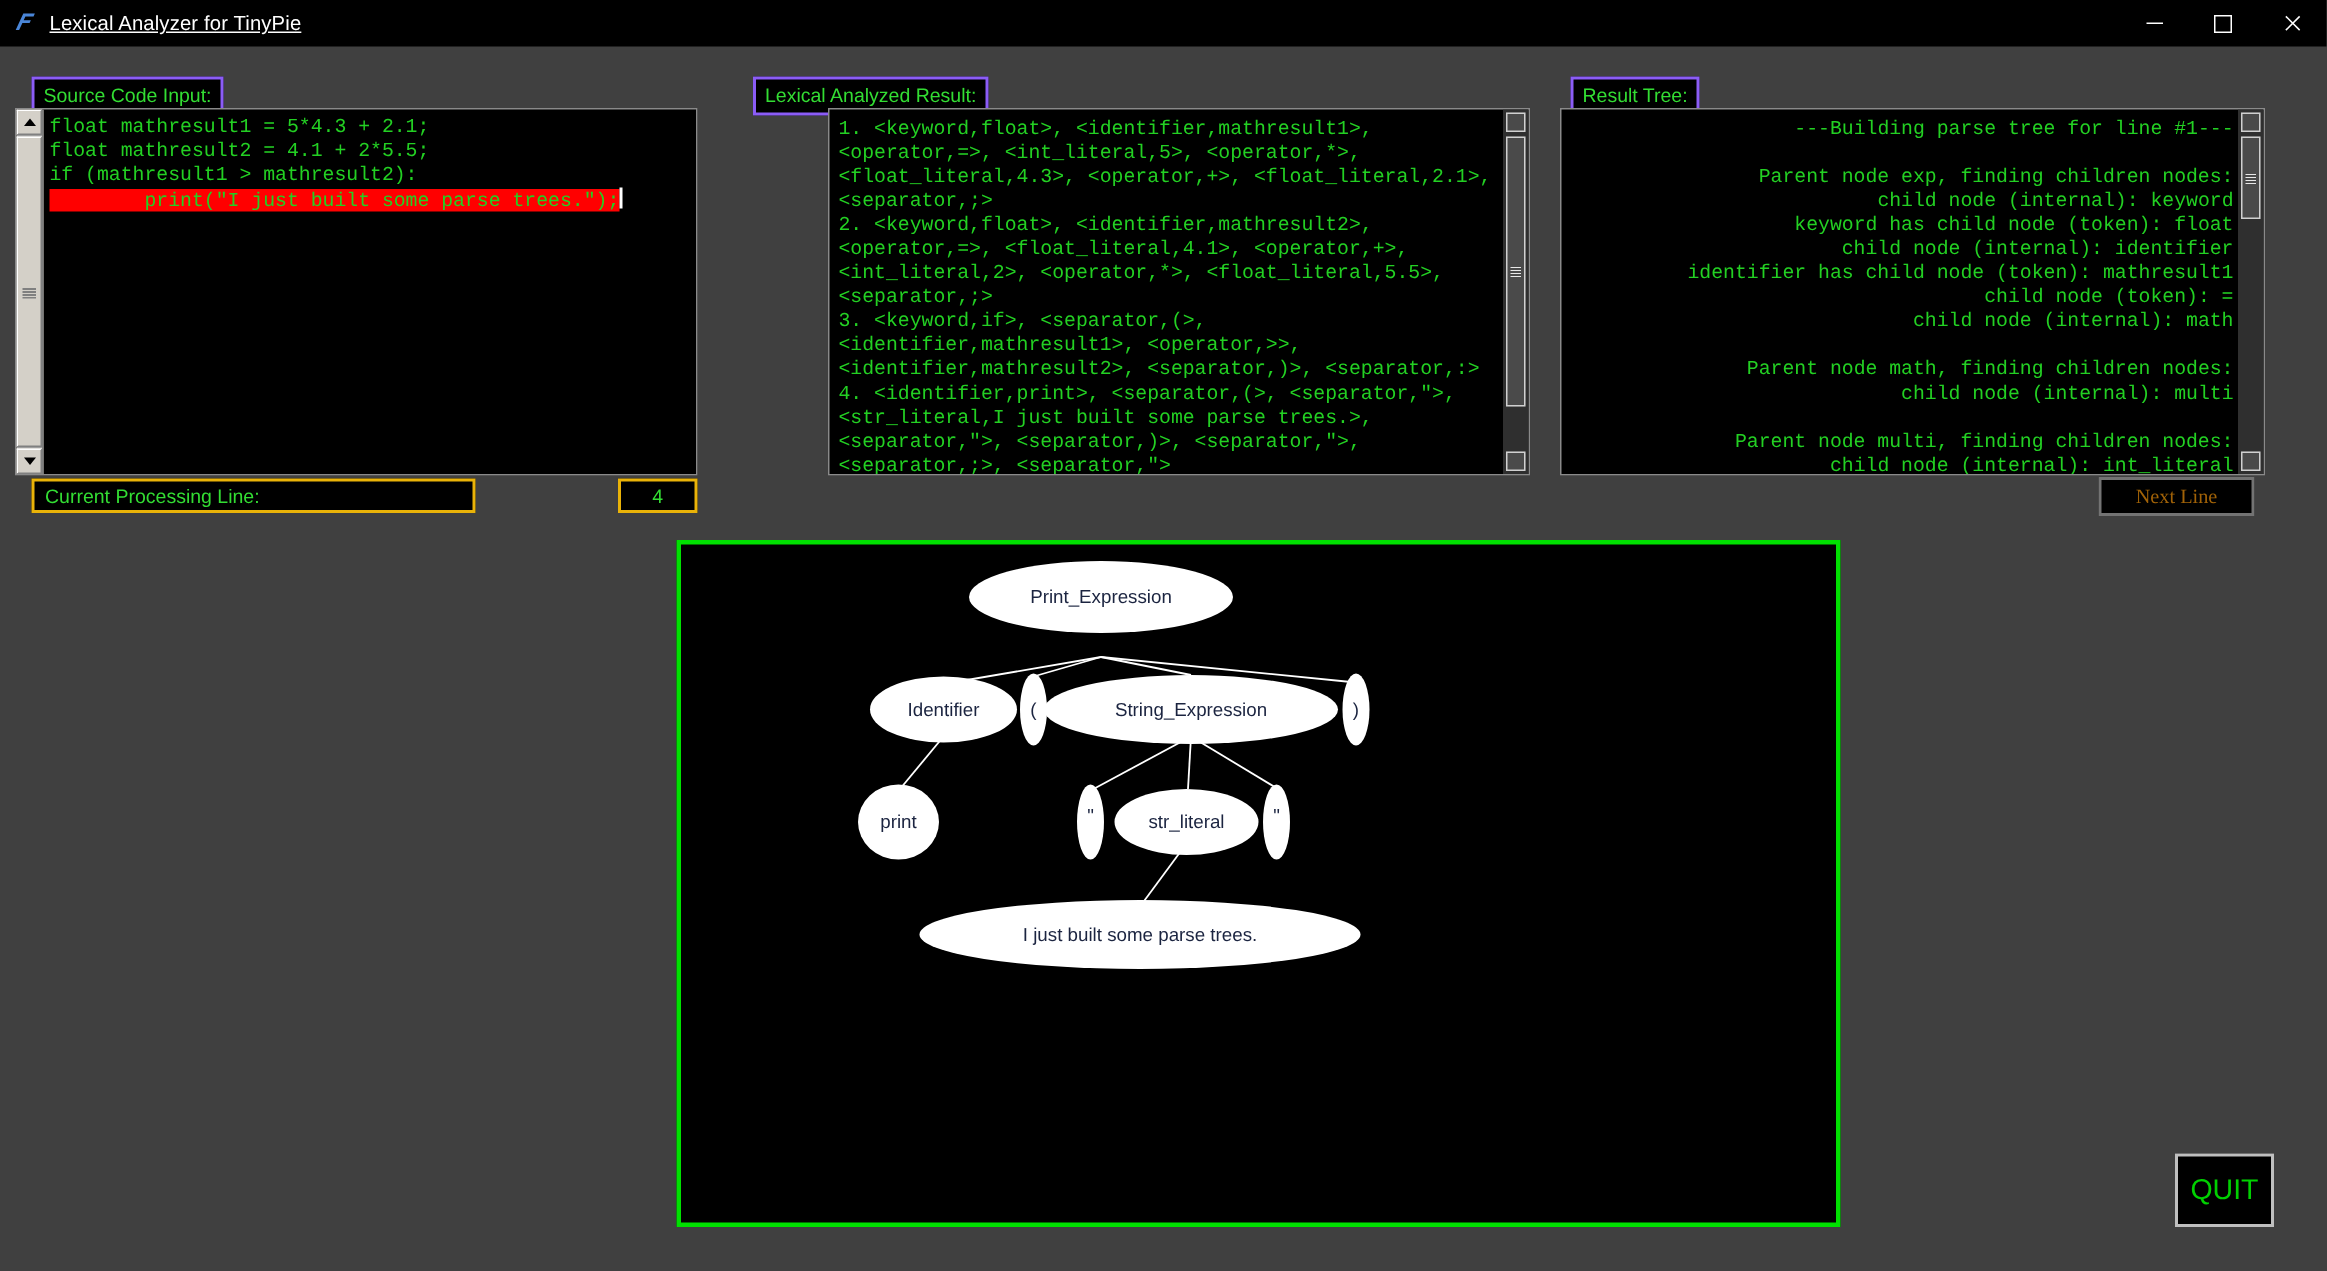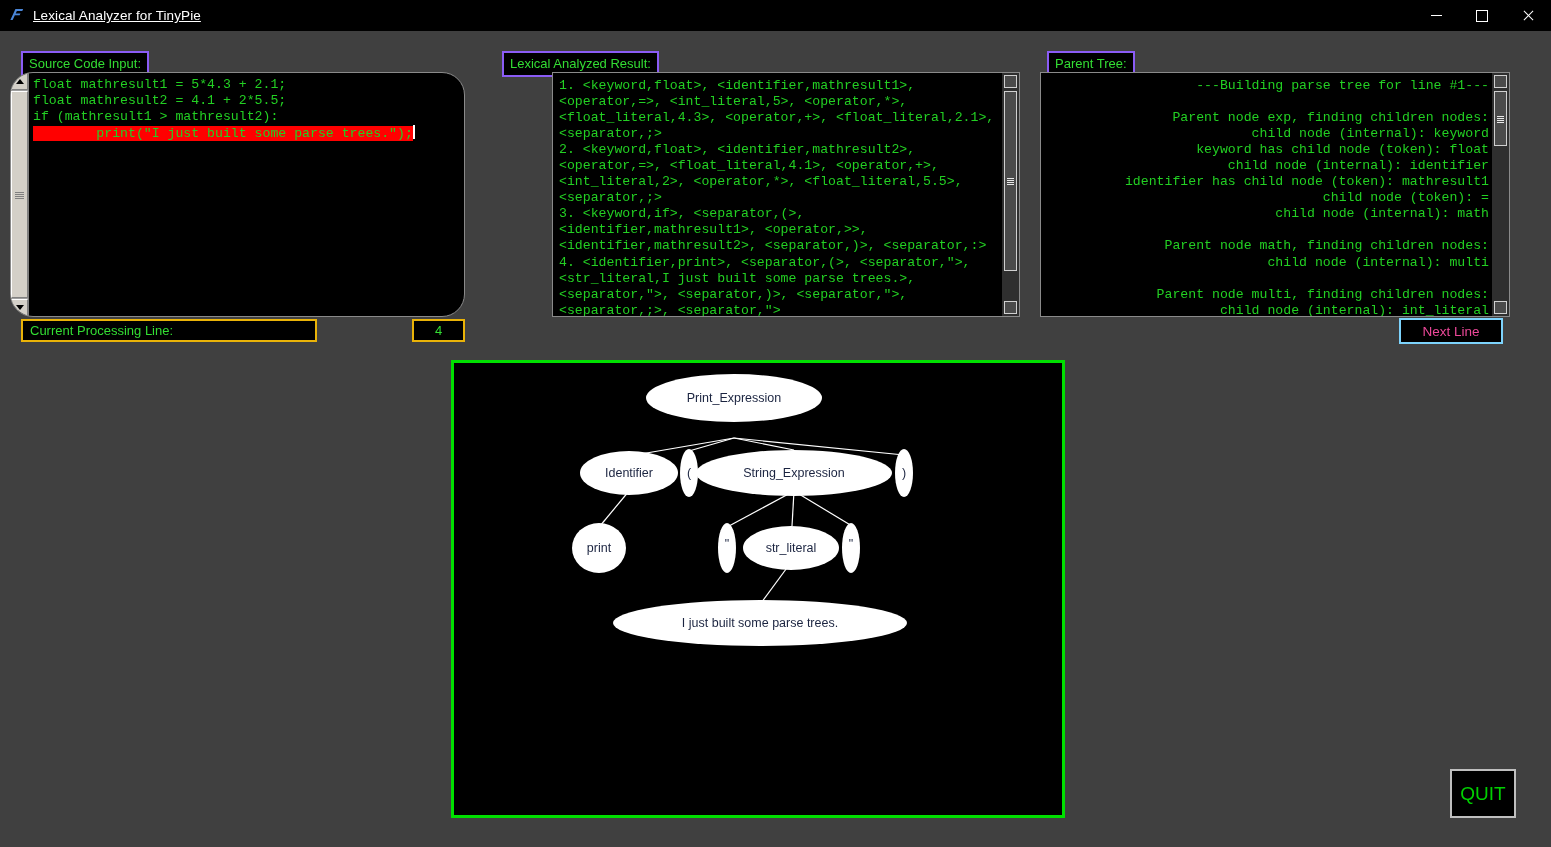--- a/index.html
+++ b/index.html
@@ -95,34 +95,34 @@
     position:absolute;left:2px;right:2px;top:50%;height:7px;margin-top:-3px;
     background:repeating-linear-gradient(to bottom,#e8e8e8 0 1px,#4a4a4a 1px 2px);
   }
 
   
   .hl{background:#ff0000;color:#23d023;}
   .caret{display:inline-block;width:2px;height:14px;background:#ffffff;vertical-align:-2px;}
 
   
   .btn{
-    position:absolute;background:#000;border:2px solid #7dd3fc;box-sizing:border-box;
-    color:#ec4899;display:flex;align-items:center;justify-content:center;
-    font-family:Liberation Sans, sans-serif;font-size:13.5px;
+    position:absolute;background:#000;border:2px solid #737373;box-sizing:border-box;
+    color:#a16207;display:flex;align-items:center;justify-content:center;
+    font-family:Liberation Serif, serif;font-size:13.5px;
     cursor:default;
   }
   .field{
     position:absolute;background:#000;border:2px solid #eab308;box-sizing:border-box;
     color:#33dd33;display:flex;align-items:center;justify-content:center;
     font-family:"Liberation Sans", sans-serif;font-size:13px;
   }
 
   
   .canvas{
-    position:absolute;left:451px;top:360px;width:614px;height:458px;
+    position:absolute;left:451px;top:360px;width:776px;height:458px;
     background:#000;border:3px solid #00e000;box-sizing:border-box;
   }
   .canvas svg{display:block;}
   .node-txt{
     fill:#1b2440;font-family:"Liberation Sans", sans-serif;font-size:12.5px;
     text-anchor:middle;dominant-baseline:middle;
   }
   .quote-txt{
     fill:#1b2440;font-family:"Liberation Sans", sans-serif;font-size:12.5px;
     text-anchor:middle;dominant-baseline:middle;
@@ -153,21 +153,21 @@
         <i class="glyph-max"></i>
       </div>
     <div class="tb-btn close">
         <i class="glyph-close"></i>
       </div>
   </div>
 </div>
 
 <div class="lbl" style="left:21px;top:51px;">Source Code Input:</div>
 
-<div class="panel" style="left:10px;top:72px;width:455px;height:245px;border-radius:23px;">
+<div class="panel" style="left:10px;top:72px;width:455px;height:245px;">
   <div class="sb-classic">
     <div class="track"></div>
     <div class="arrow up">
         <i class="tri-up"></i>
       </div>
     <div class="thumb">
         <i class="grip"></i>
       </div>
     <div class="arrow down">
         <i class="tri-dn"></i>
@@ -199,21 +199,21 @@
 &lt;separator,;&gt;, &lt;separator,"&gt;</div>
   <div class="sb-dark">
     <div class="box arrow-box up"></div>
     <div class="box" style="top:18px;height:180px;">
         <i class="grip-d"></i>
       </div>
     <div class="box arrow-box down"></div>
   </div>
 </div>
 
-<div class="lbl" style="left:1047px;top:51px;">Parent Tree:</div>
+<div class="lbl" style="left:1047px;top:51px;">Result Tree:</div>
 
 <div class="panel" style="left:1040px;top:72px;width:470px;height:245px;text-align:right;">
   <div class="txt tight">---Building parse tree for line #1---
 
 Parent node exp, finding children nodes:
    child node (internal): keyword
       keyword has child node (token): float
    child node (internal): identifier
       identifier has child node (token): mathresult1
    child node (token): =

